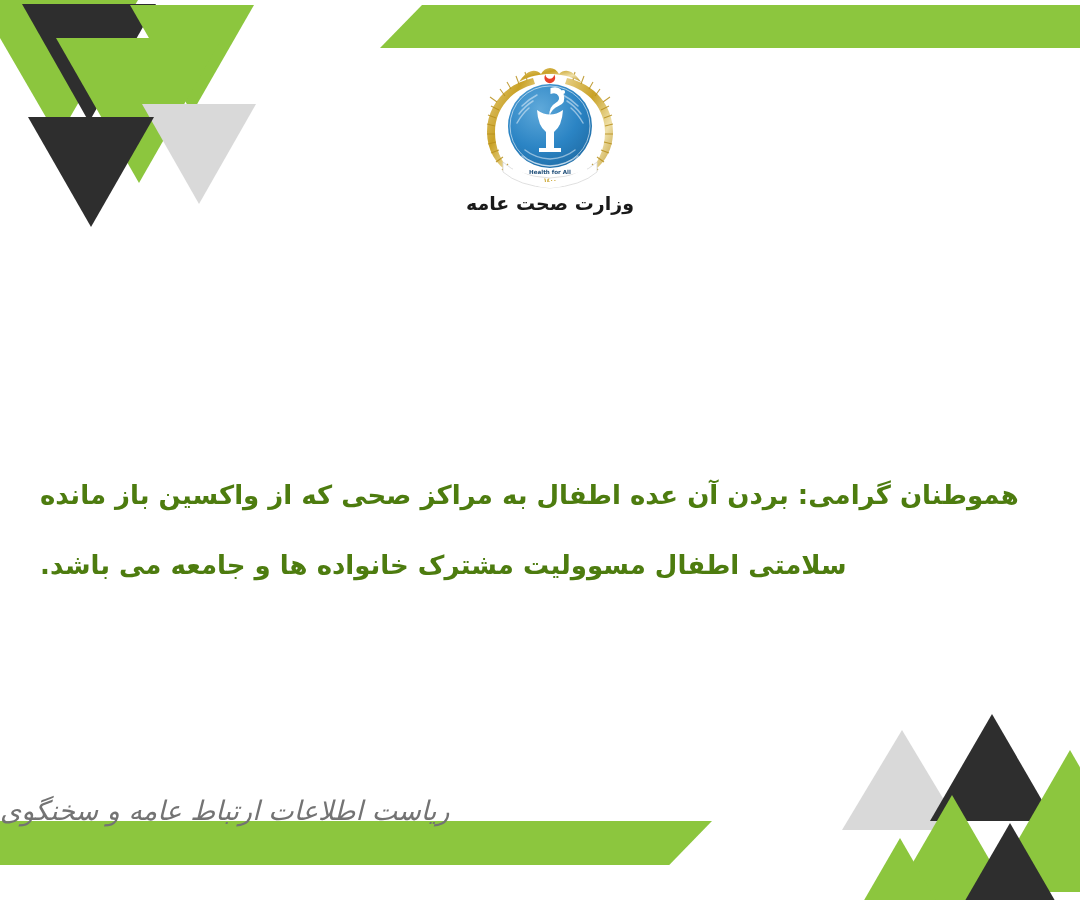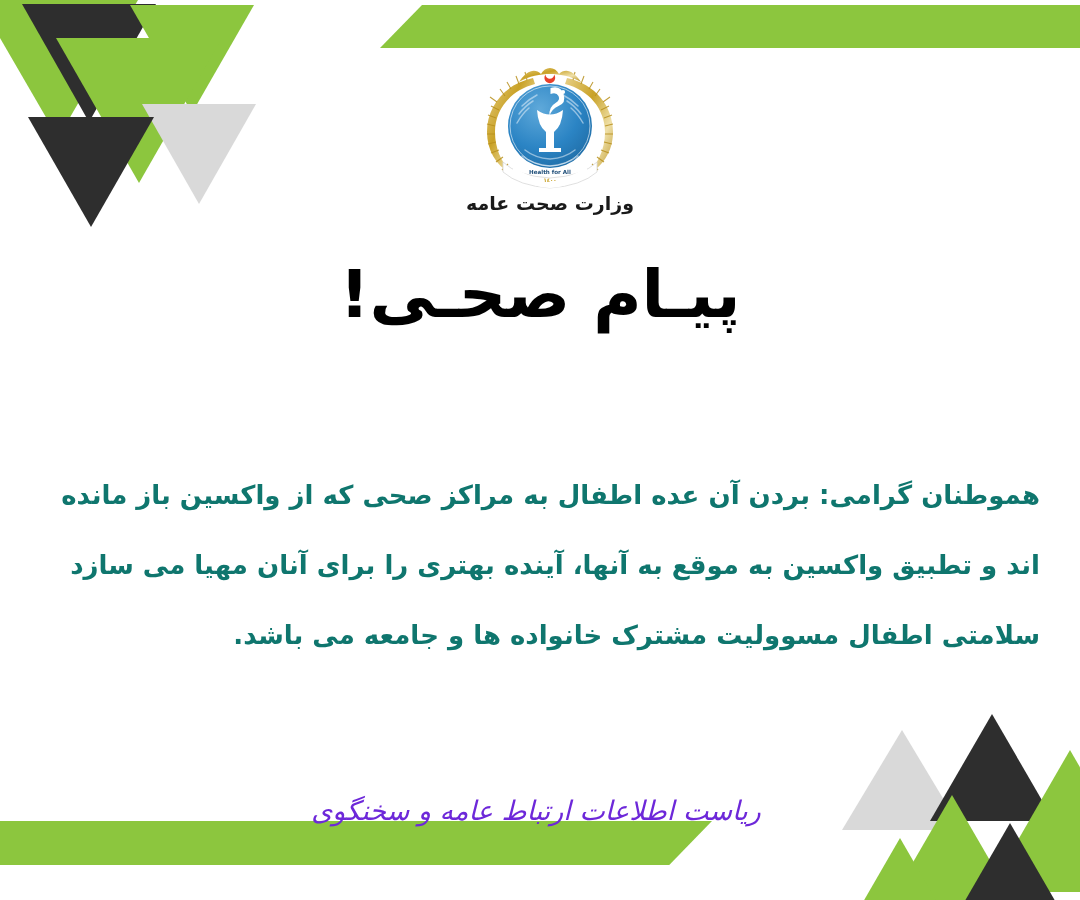--- a/index.html
+++ b/index.html
@@ -113,44 +113,44 @@
     color: #3cb44a;
     direction: rtl;
   }
 
   
   .body-text {
     position: absolute;
     top: 480px;
     left: 40px;
     right: 40px;
-    text-align: right;
-    direction: rtl;
-    color: #0f766e;
+    text-align: left;
+    direction: rtl;
+    color: #4d7c0f;
     font-size: 26px;
     font-weight: bold;
   }
   .body-line {
     display: block;
     margin-bottom: 40px;
     white-space: nowrap;
   }
   .body-line:last-child {
     margin-bottom: 16px;
   }
 
   
   .footer-calligraphy {
     position: absolute;
     top: 795px;
     left: 0;
     right: 8px;
-    text-align: center;
-    direction: rtl;
-    color: #6d28d9;
+    text-align: left;
+    direction: rtl;
+    color: #737373;
     font-size: 27px;
     font-weight: normal;
     font-style: italic;
     letter-spacing: -1px;
   }
 </style>
 </head>
 <body>
 
 <div class="poster">
@@ -241,26 +241,24 @@
         <path d="M28 100 q14 14 47 16 q33 -2 47 -16 l0 10 q-16 14 -47 16 q-31 -2 -47 -16 Z" fill="#ffffff" stroke="#d8d8d8" stroke-width="0.8"></path>
         <path d="M38 104 q16 13 37 14 q21 -1 37 -14 l0 8 q-17 13 -37 14 q-20 -1 -37 -14 Z" fill="#ffffff"></path>
       </g>
       <text x="75" y="112" font-size="5.6" font-weight="bold" text-anchor="middle" fill="#1f4e79" font-family="DejaVu Sans, sans-serif">Health for All</text>
       <text x="75" y="120" font-size="5.4" font-weight="bold" text-anchor="middle" fill="#c9a227" font-family="DejaVu Sans, sans-serif">١٤٠٠</text>
     </svg>
 
     <div class="ministry-name">وزارت صحت عامه</div>
   </div>
 
-  <div class="headline">پیـام صحـی!</div>
 
 
   <div class="body-text">
     <span class="body-line">هموطنان گرامی:  بردن آن عده اطفال به مراکز صحی که از واکسین باز مانده</span>
-    <span class="body-line">اند و تطبیق واکسین به موقع به آنها، آینده بهتری را برای آنان مهیا می سازد</span>
     <span class="body-line">سلامتی اطفال مسوولیت مشترک خانواده ها و جامعه می باشد.</span>
   </div>
 
   <div>
 
     <span class="tri up" style="top:730px; left:842px; border-left-width:60px; border-right-width:60px; border-bottom-width:100px; border-bottom-color:#d9d9d9;"></span>
 
     <span class="tri up" style="top:714px; left:930px; border-left-width:62px; border-right-width:62px; border-bottom-width:107px; border-bottom-color:#2e2e2e;"></span>
 
     <span class="tri up" style="top:795px; left:872px; border-left-width:80px; border-right-width:80px; border-bottom-width:138px; border-bottom-color:#8cc63e;"></span>

